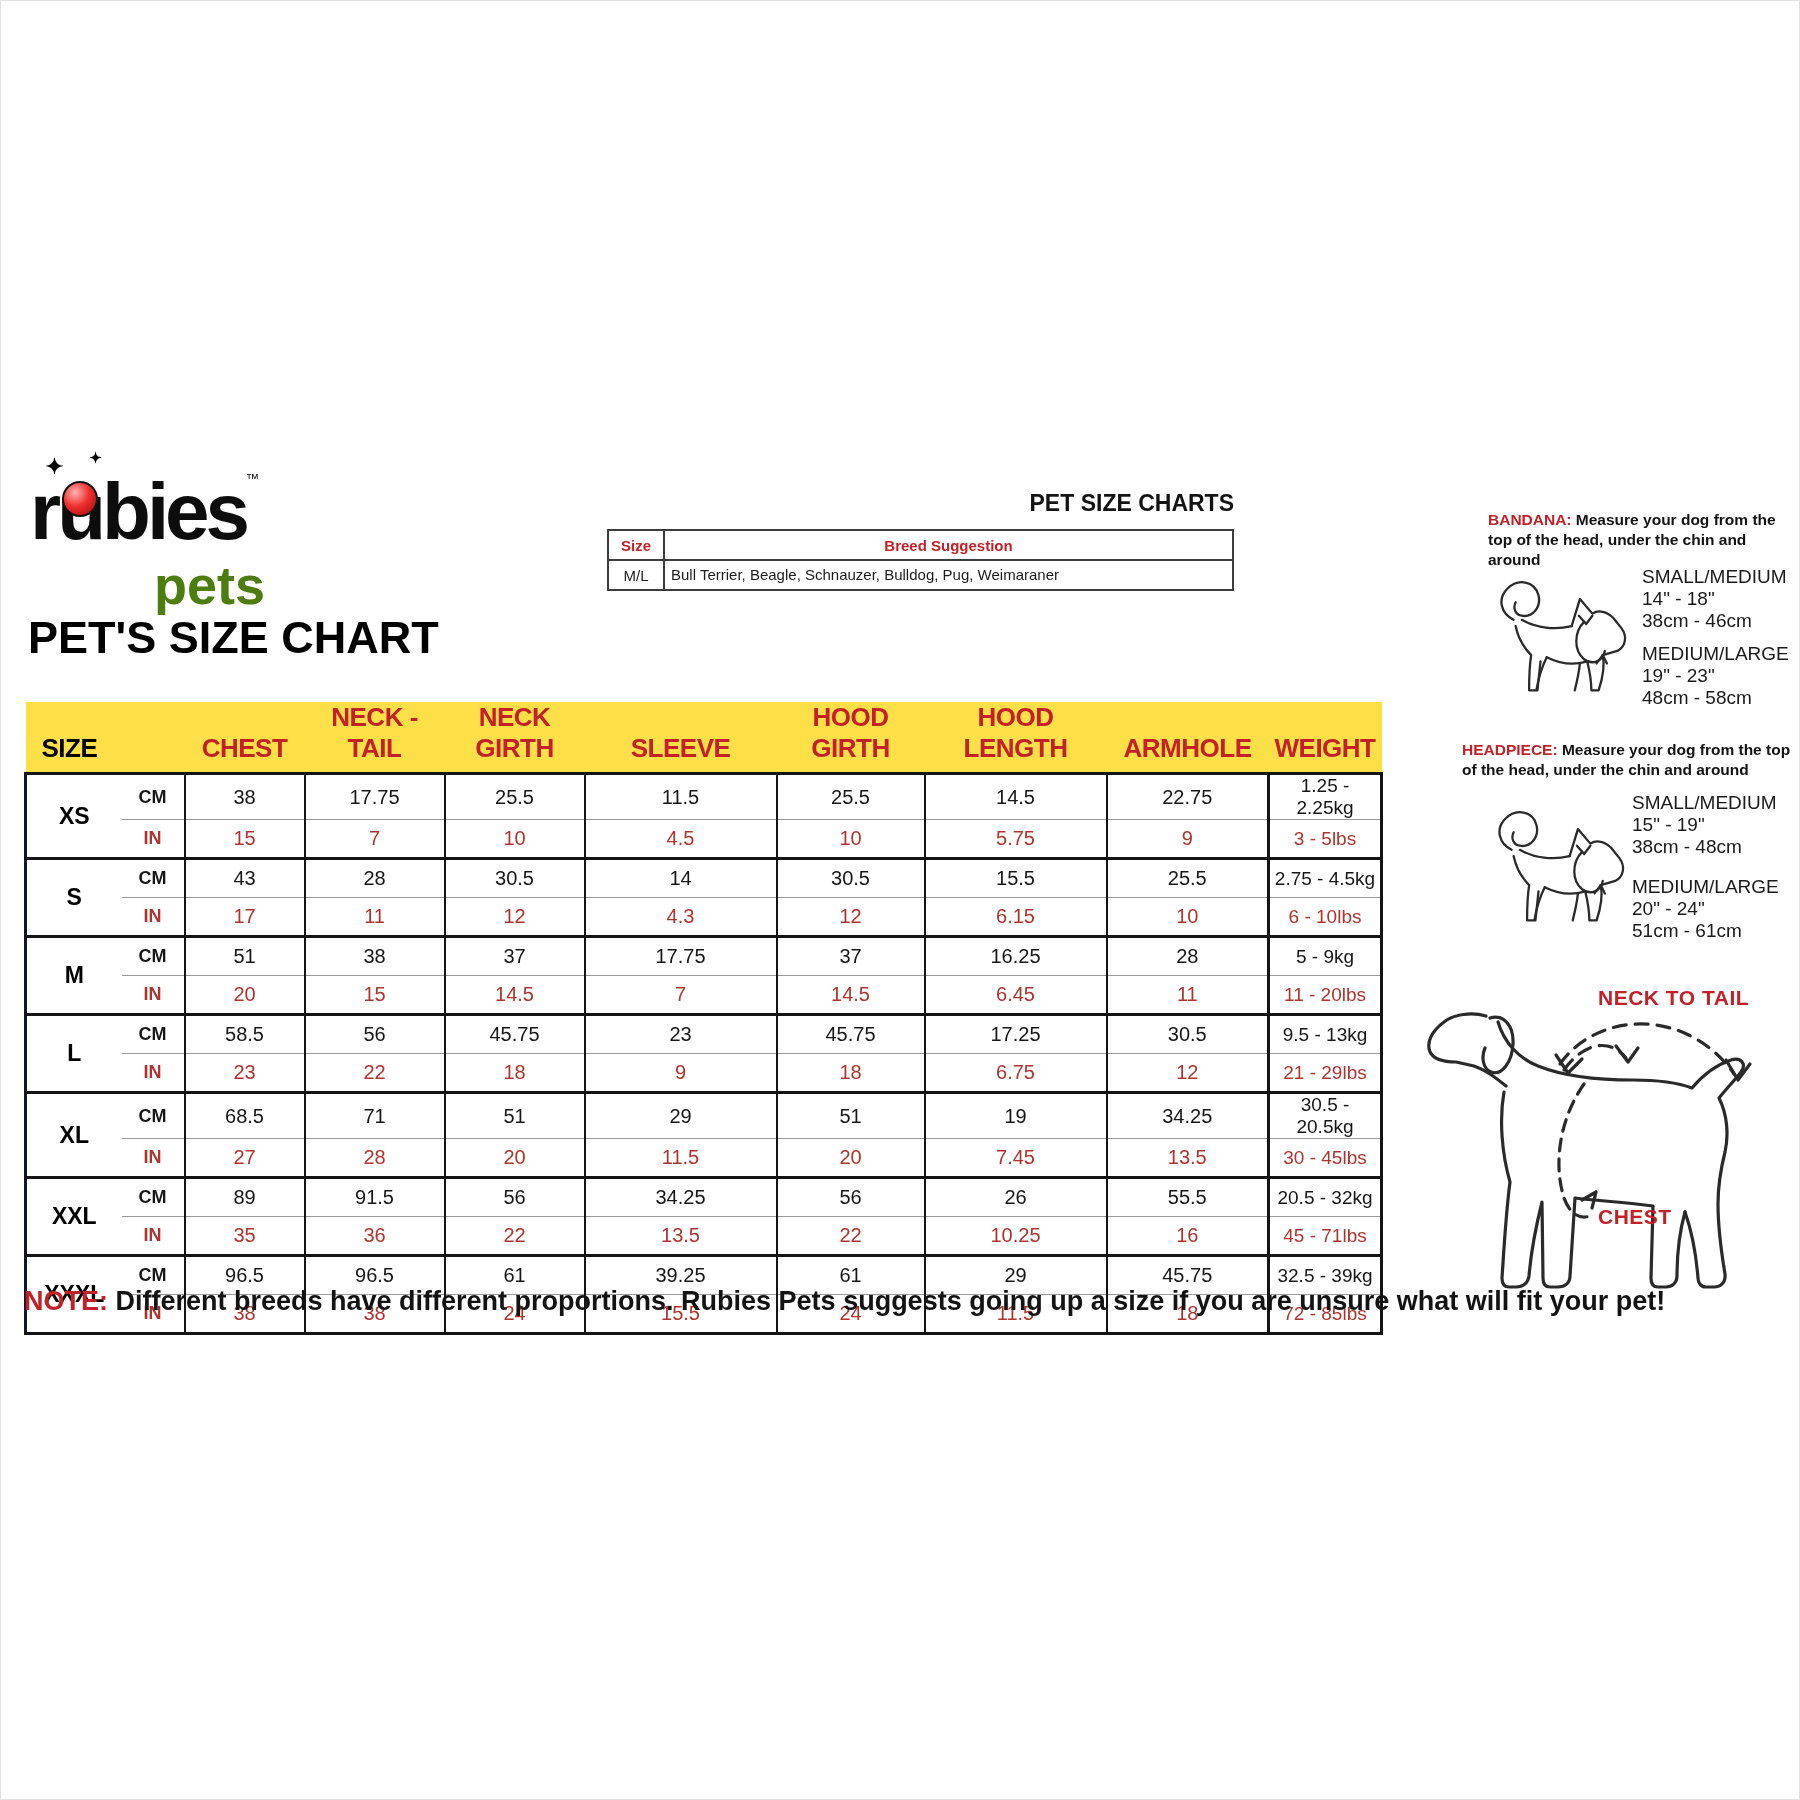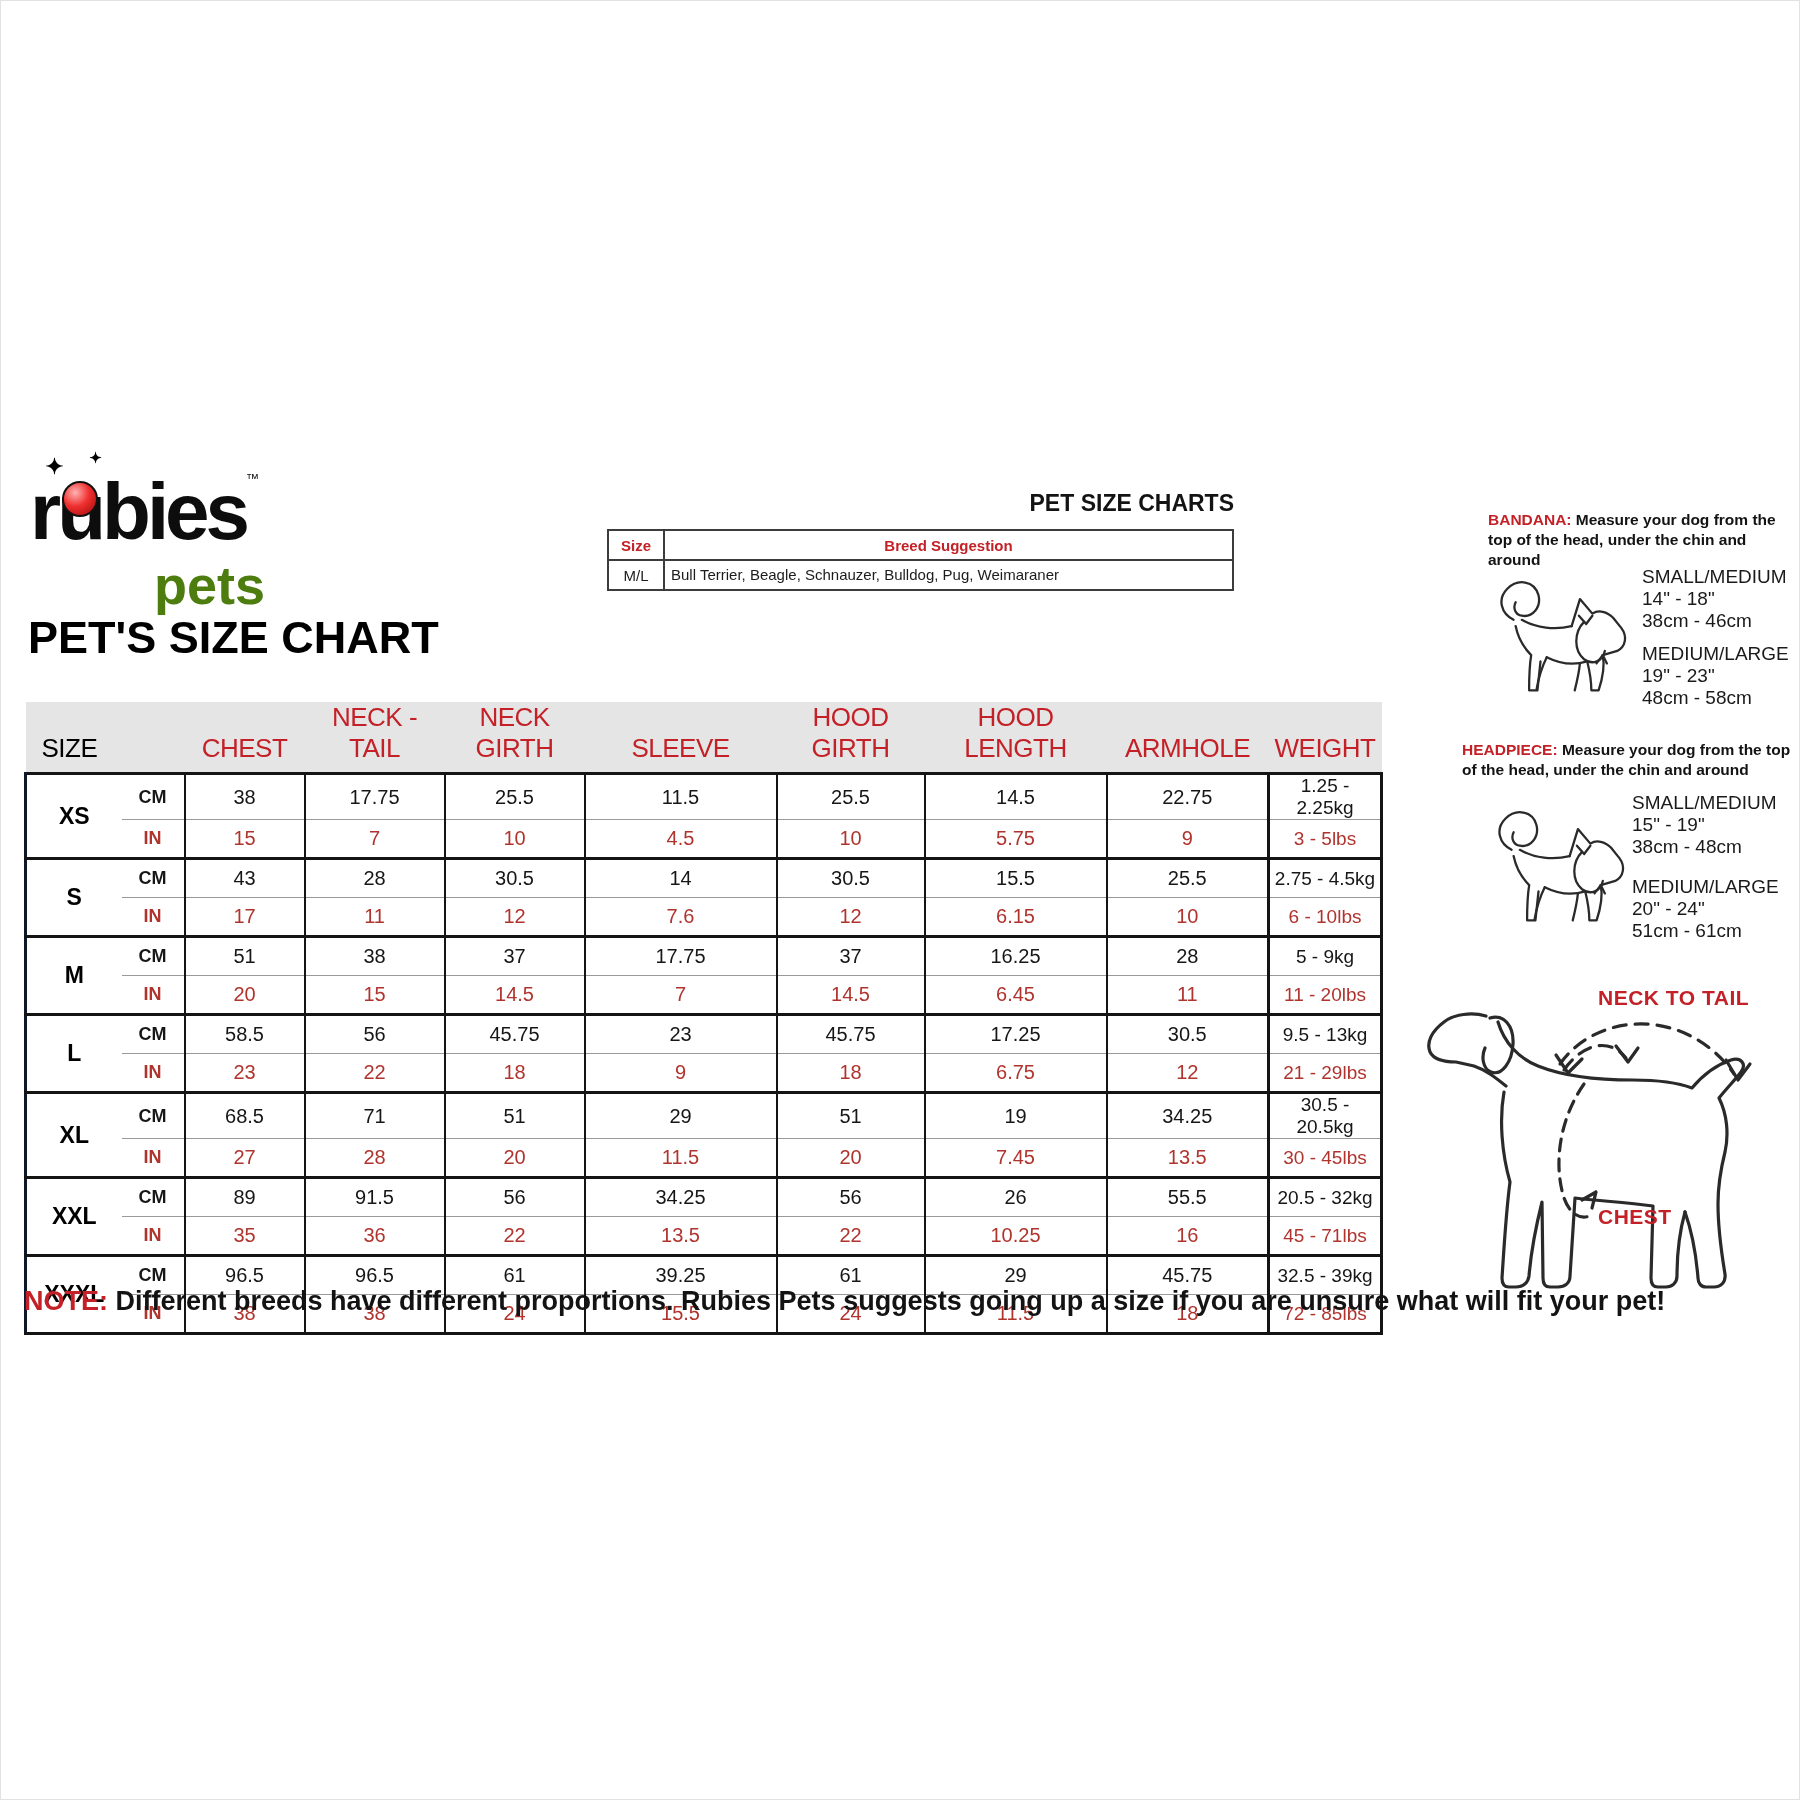--- a/index.html
+++ b/index.html
@@ -34,22 +34,22 @@
   .breed-table th{font-size:15px;font-weight:700;color:#c32127;text-align:center;height:20px;}
   .bt-size{width:52px;text-align:center;font-size:15px;color:#1c1c1c;}
   .bt-size-sm{font-size:10px;}
   .bt-breeds{font-size:15px;color:#1c1c1c;text-align:left;line-height:1.25;}
   .breed-table tr{height:30px;}
   .breed-table tr.tall{height:48px;}
 
   
   .size-chart{position:absolute;left:24px;top:702px;width:1356px;border-collapse:collapse;
      table-layout:fixed;background:#fff;}
-  .size-chart th{border:none;background:#e5e5e5;vertical-align:bottom;padding:0 0 8px 0;
-     font-size:26px;font-weight:400;color:#c32127;text-align:center;height:34px;letter-spacing:-0.5px;}
+  .size-chart th{border:none;background:#fde047;vertical-align:bottom;padding:0 0 8px 0;
+     font-size:26px;font-weight:700;color:#c32127;text-align:center;height:34px;letter-spacing:-0.5px;}
   .size-chart th.h-size{color:#000;text-align:left;padding-left:16px;}
   .size-chart td{padding:0;text-align:center;vertical-align:middle;height:37px;
      font-size:20px;border-left:2px solid #141414;}
   .size-chart td.unit{border-left:none;font-size:18px;font-weight:600;}
   .size-chart td.size-name{border-left:3px solid #0f172a;border-bottom:3px solid #141414;
      font-size:23px;font-weight:700;color:#000;}
   .size-chart td.wt{border-left:3px solid #141414;border-right:3px solid #141414;font-size:19px;}
   .size-chart tbody tr:first-child td{border-top:3px solid #141414;}
   .cm-row td{border-bottom:1px solid #9a9a9a;color:#161616;}
   .in-row td{border-bottom:3px solid #141414;color:#b0342e;}
@@ -157,21 +157,21 @@
       <td>30.5</td>
       <td>15.5</td>
       <td>25.5</td>
       <td class="wt">2.75 - 4.5kg</td>
     </tr>
     <tr class="in-row">
       <td class="unit">IN</td>
       <td>17</td>
       <td>11</td>
       <td>12</td>
-      <td>7.6</td>
+      <td>4.3</td>
       <td>12</td>
       <td>6.15</td>
       <td>10</td>
       <td class="wt">6 - 10lbs</td>
     </tr>
 
     <tr class="cm-row">
       <td class="size-name" rowspan="2">M</td>
       <td class="unit">CM</td>
       <td>51</td>

